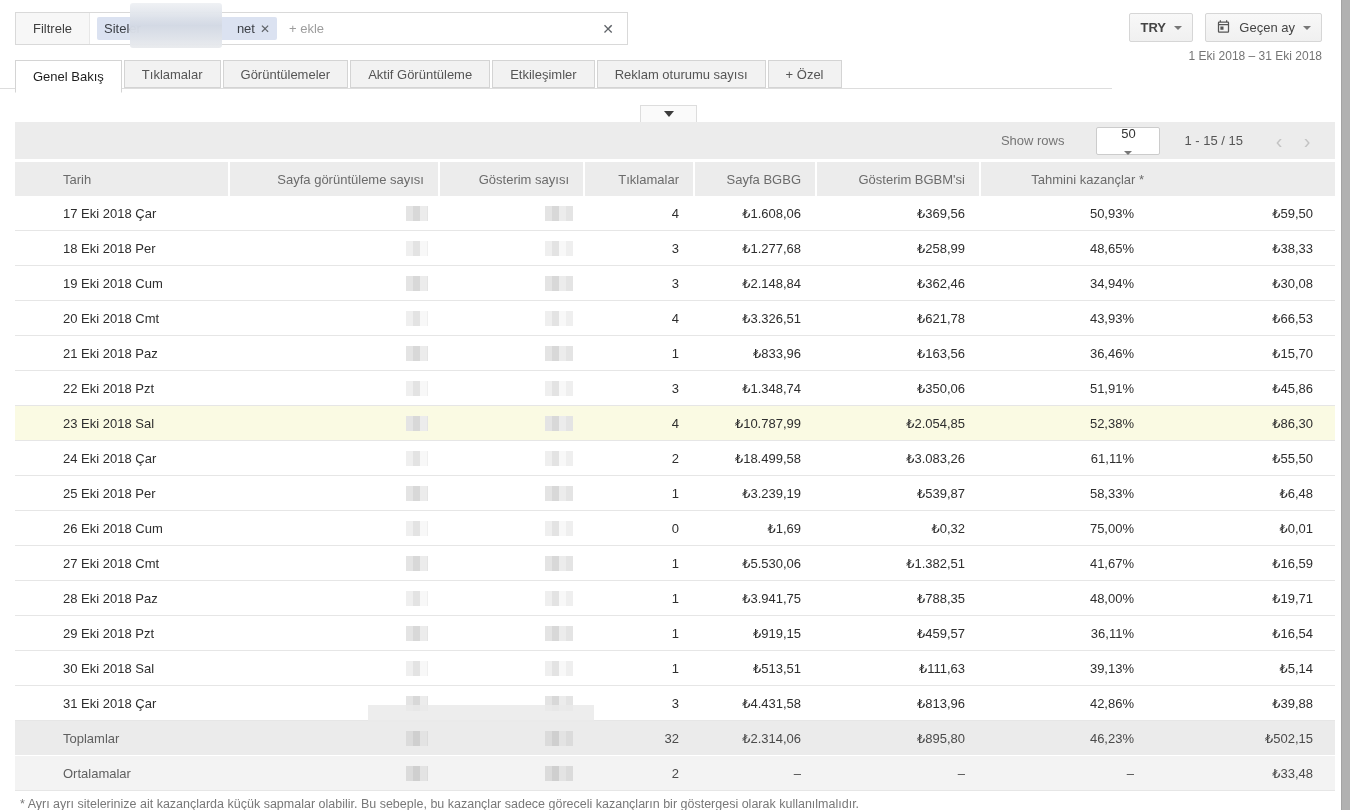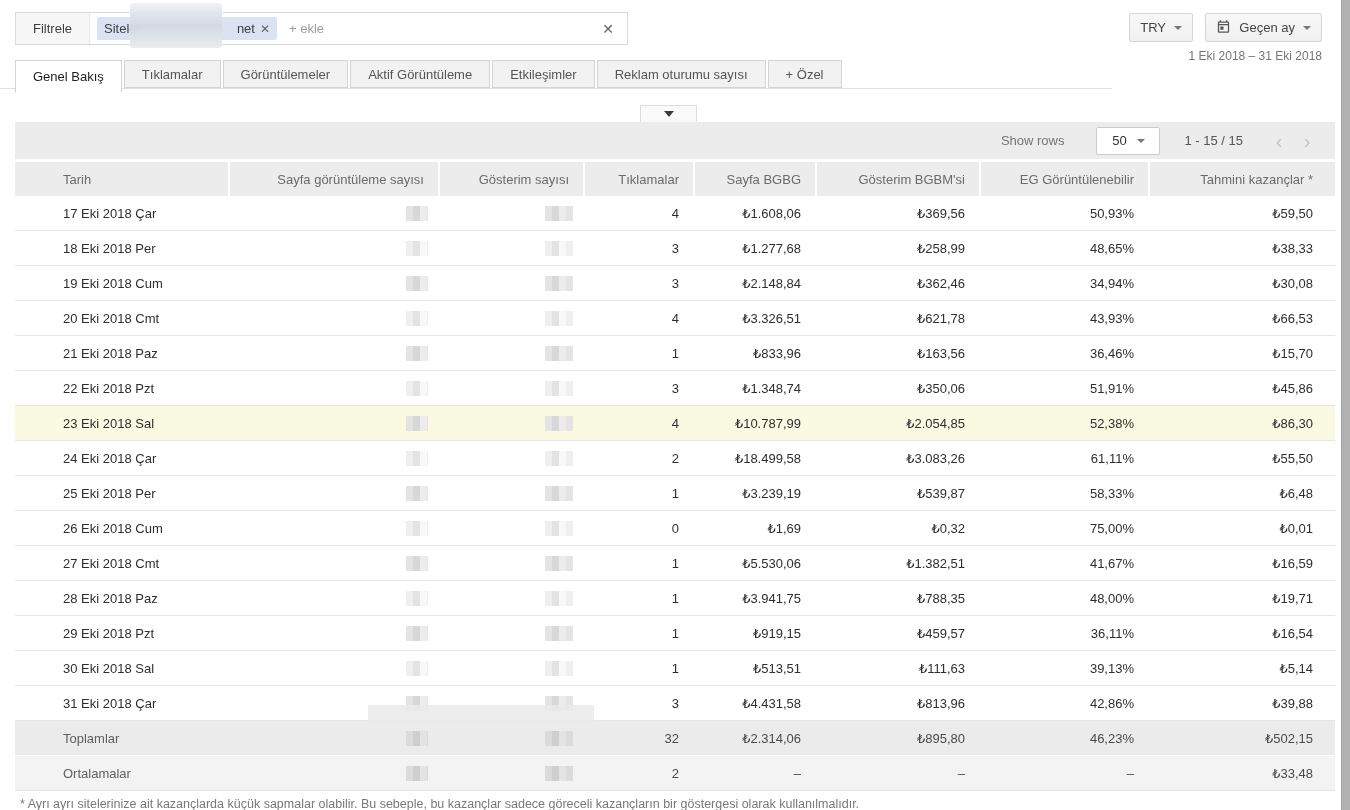--- a/index.html
+++ b/index.html
@@ -17,21 +17,21 @@
   .chip .chip-x{color:#5f6368;font-size:12px;cursor:default;}
   .add-filter{margin-left:12px;color:#9d9d9d;font-size:13px;}
   .clear-x{margin-left:auto;margin-right:13px;color:#5f6368;font-size:14px;}
   .chip-blur{position:absolute;left:130px;top:3px;width:92px;height:45px;z-index:6;border-radius:3px;
     background:linear-gradient(180deg,#eff1f4 0%,#d3d9e4 50%,#e9ebee 100%);opacity:.97;}
 
   
   .btn{position:absolute;top:13px;height:29px;box-sizing:border-box;border:1px solid #d6d6d6;border-radius:2px;
     background:linear-gradient(#f8f8f8,#f0f0f0);display:flex;align-items:center;padding:0 10px;gap:8px;
     font-size:13px;color:#444;}
-  .btn-currency{right:157px;}
+  .btn-currency{right:157px;font-weight:bold;}
   .btn-date{right:28px;}
   .caret{width:0;height:0;border-left:4px solid transparent;border-right:4px solid transparent;
     border-top:4px solid #777;display:inline-block;}
   .date-range{position:absolute;top:49px;right:28px;font-size:12px;color:#757575;}
 
   
   .tab-bar{position:absolute;left:0;top:60px;width:1112px;height:34px;}
   .tab-bar .baseline{position:absolute;left:0;top:28px;width:100%;height:1px;background:#ddd;}
   .tabs-flex{position:absolute;left:15px;top:0;display:flex;gap:2px;}
   .tab{height:28px;box-sizing:border-box;border:1px solid #d4d4d4;background:#f2f2f2;color:#555;
@@ -42,21 +42,21 @@
   .collapse-handle{position:absolute;left:640px;top:105px;width:57px;height:17px;background:#fafafa;
     border:1px solid #ddd;border-bottom:none;box-sizing:border-box;display:flex;align-items:center;justify-content:center;z-index:4;}
   .tri-down{width:0;height:0;border-left:5px solid transparent;border-right:5px solid transparent;border-top:6px solid #3c3c3c;}
 
   
   .table-wrap{position:absolute;left:15px;top:122px;width:1320px;}
   .table-toolbar{height:37px;background:#ececec;display:flex;align-items:center;justify-content:flex-end;
     padding-right:14px;box-sizing:border-box;}
   .show-rows-label{font-size:13px;color:#757575;margin-right:32px;}
   .rows-select{width:64px;height:28px;background:#fff;border:1px solid #ccc;border-radius:2px;
-    display:flex;align-items:center;justify-content:center;gap:10px;font-size:13px;color:#333;box-sizing:border-box;}
+    display:flex;align-items:center;justify-content:center;gap:10px;font-size:13px;color:#333;box-sizing:border-box;flex-direction:column;}
   .page-info{font-size:13px;color:#555;margin:0 22px 0 24px;}
   .pg-arrow{width:28px;text-align:center;font-size:20px;color:#c3c3c3;line-height:20px;}
   .toolbar-gap{height:3px;background:#fff;}
 
   .thead{height:34px;background:#ececec;display:flex;}
   .hcell{display:flex;align-items:center;justify-content:flex-end;box-sizing:border-box;
     font-size:13px;color:#6b6b6b;padding-right:14px;border-left:2px solid #fff;}
   .hcell.c0{justify-content:flex-start;padding-left:48px;border-left:none;}
   .hcell.c7{padding-right:22px;}
 
@@ -150,21 +150,20 @@
       <span class="pg-arrow">›</span>
     </div>
     <div class="toolbar-gap"></div>
     <div class="thead">
         <div class="hcell c0">Tarih</div>
         <div class="hcell c1">Sayfa görüntüleme sayısı</div>
         <div class="hcell c2">Gösterim sayısı</div>
         <div class="hcell c3">Tıklamalar</div>
         <div class="hcell c4">Sayfa BGBG</div>
         <div class="hcell c5">Gösterim BGBM'si</div>
-        <div class="hcell c6">EG Görüntülenebilir</div>
         <div class="hcell c7">Tahmini kazançlar *</div>
       </div>
     <div>
         <div class="trow">
           <div class="cell c0">17 Eki 2018 Çar</div>
           <div class="cell c1">
             <span class="blur-chip"></span>
           </div>
           <div class="cell c2">
             <span class="blur-chip"></span>

